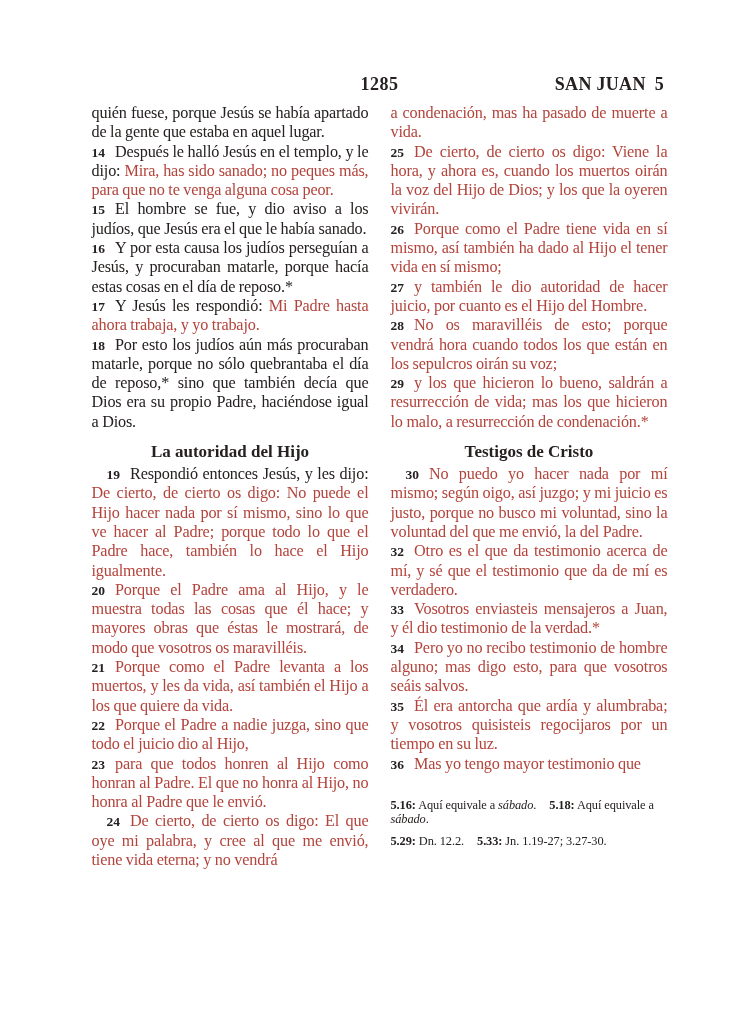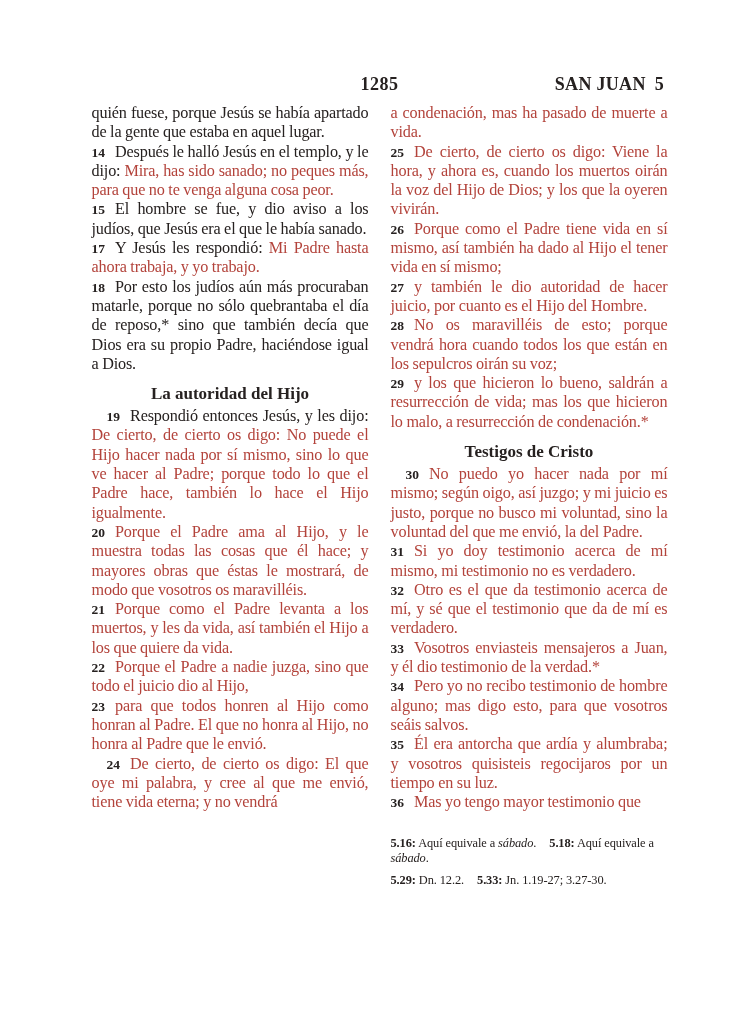--- a/index.html
+++ b/index.html
@@ -92,41 +92,41 @@
   <div class="runhead">
     <div class="pagenum">1285</div>
     <div class="bookhead"><span>SAN JUAN</span><span class="chap">5</span></div>
   </div>
 
   <div class="cols">
     <div class="col">
         <p class="verse"><span class="ink">quién fuese, porque Jesús se había apartado de la gente que estaba en aquel lugar.</span></p>
         <p class="verse"><span class="vnum">14</span><span class="ink">Después le halló Jesús en el templo, y le dijo: </span><span class="red">Mira, has sido sanado; no peques más, para que no te venga alguna cosa peor.</span></p>
         <p class="verse"><span class="vnum">15</span><span class="ink">El hombre se fue, y dio aviso a los judíos, que Jesús era el que le había sanado.</span></p>
+        <p class="verse"><span class="vnum">16</span><span class="ink">Y por esta causa los judíos perseguían a Jesús, y procuraban matarle, porque hacía estas cosas en el día de reposo.*</span></p>
         <p class="verse"><span class="vnum">17</span><span class="ink">Y Jesús les respondió: </span><span class="red">Mi Padre hasta ahora trabaja, y yo trabajo.</span></p>
         <p class="verse"><span class="vnum">18</span><span class="ink">Por esto los judíos aún más procuraban matarle, porque no sólo quebrantaba el día de reposo,* sino que también decía que Dios era su propio Padre, haciéndose igual a Dios.</span></p>
         <h2 class="heading">La autoridad del Hijo</h2>
         <p class="verse indent"><span class="vnum">19</span><span class="ink">Respondió entonces Jesús, y les dijo: </span><span class="red">De cierto, de cierto os digo: No puede el Hijo hacer nada por sí mismo, sino lo que ve hacer al Padre; porque todo lo que el Padre hace, también lo hace el Hijo igualmente.</span></p>
         <p class="verse"><span class="vnum">20</span><span class="red">Porque el Padre ama al Hijo, y le muestra todas las cosas que él hace; y mayores obras que éstas le mostrará, de modo que vosotros os maravilléis.</span></p>
         <p class="verse"><span class="vnum">21</span><span class="red">Porque como el Padre levanta a los muertos, y les da vida, así también el Hijo a los que quiere da vida.</span></p>
         <p class="verse"><span class="vnum">22</span><span class="red">Porque el Padre a nadie juzga, sino que todo el juicio dio al Hijo,</span></p>
         <p class="verse"><span class="vnum">23</span><span class="red">para que todos honren al Hijo como honran al Padre. El que no honra al Hijo, no honra al Padre que le envió.</span></p>
         <p class="verse indent"><span class="vnum">24</span><span class="red">De cierto, de cierto os digo: El que oye mi palabra, y cree al que me envió, tiene vida eterna; y no vendrá</span></p>
       </div>
     <div class="col">
 
     <p class="verse"><span class="red">a condenación, mas ha pasado de muerte a vida.</span></p>
         <p class="verse"><span class="vnum">25</span><span class="red">De cierto, de cierto os digo: Viene la hora, y ahora es, cuando los muertos oirán la voz del Hijo de Dios; y los que la oyeren vivirán.</span></p>
         <p class="verse"><span class="vnum">26</span><span class="red">Porque como el Padre tiene vida en sí mismo, así también ha dado al Hijo el tener vida en sí mismo;</span></p>
         <p class="verse"><span class="vnum">27</span><span class="red">y también le dio autoridad de hacer juicio, por cuanto es el Hijo del Hombre.</span></p>
         <p class="verse"><span class="vnum">28</span><span class="red">No os maravilléis de esto; porque vendrá hora cuando todos los que están en los sepulcros oirán su voz;</span></p>
         <p class="verse"><span class="vnum">29</span><span class="red">y los que hicieron lo bueno, saldrán a resurrección de vida; mas los que hicieron lo malo, a resurrección de condenación.*</span></p>
         <h2 class="heading">Testigos de Cristo</h2>
         <p class="verse indent"><span class="vnum">30</span><span class="red">No puedo yo hacer nada por mí mismo; según oigo, así juzgo; y mi juicio es justo, porque no busco mi voluntad, sino la voluntad del que me envió, la del Padre.</span></p>
-        <p class="verse"><span class="vnum">31</span><span class="red">Si yo doy testimonio acerca de mí mismo, mi testimonio no es verdadero.</span></p>
         <p class="verse"><span class="vnum">32</span><span class="red">Otro es el que da testimonio acerca de mí, y sé que el testimonio que da de mí es verdadero.</span></p>
         <p class="verse"><span class="vnum">33</span><span class="red">Vosotros enviasteis mensajeros a Juan, y él dio testimonio de la verdad.*</span></p>
         <p class="verse"><span class="vnum">34</span><span class="red">Pero yo no recibo testimonio de hombre alguno; mas digo esto, para que vosotros seáis salvos.</span></p>
         <p class="verse"><span class="vnum">35</span><span class="red">Él era antorcha que ardía y alumbraba; y vosotros quisisteis regocijaros por un tiempo en su luz.</span></p>
         <p class="verse"><span class="vnum">36</span><span class="red">Mas yo tengo mayor testimonio que</span></p>
         <div class="footnotes">
           <p class="fnote"><span class="fref">5.16:</span><span> Aquí equivale a </span><span class="fitalic">sábado</span><span>.</span><span class="fgap"></span><span class="fref">5.18:</span><span> Aquí equivale a </span><span class="fitalic">sábado</span><span>.</span></p>
           <p class="fnote"><span class="fref">5.29:</span><span> Dn. 12.2.</span><span class="fgap"></span><span class="fref">5.33:</span><span> Jn. 1.19-27; 3.27-30.</span></p>
         </div>
       </div>

